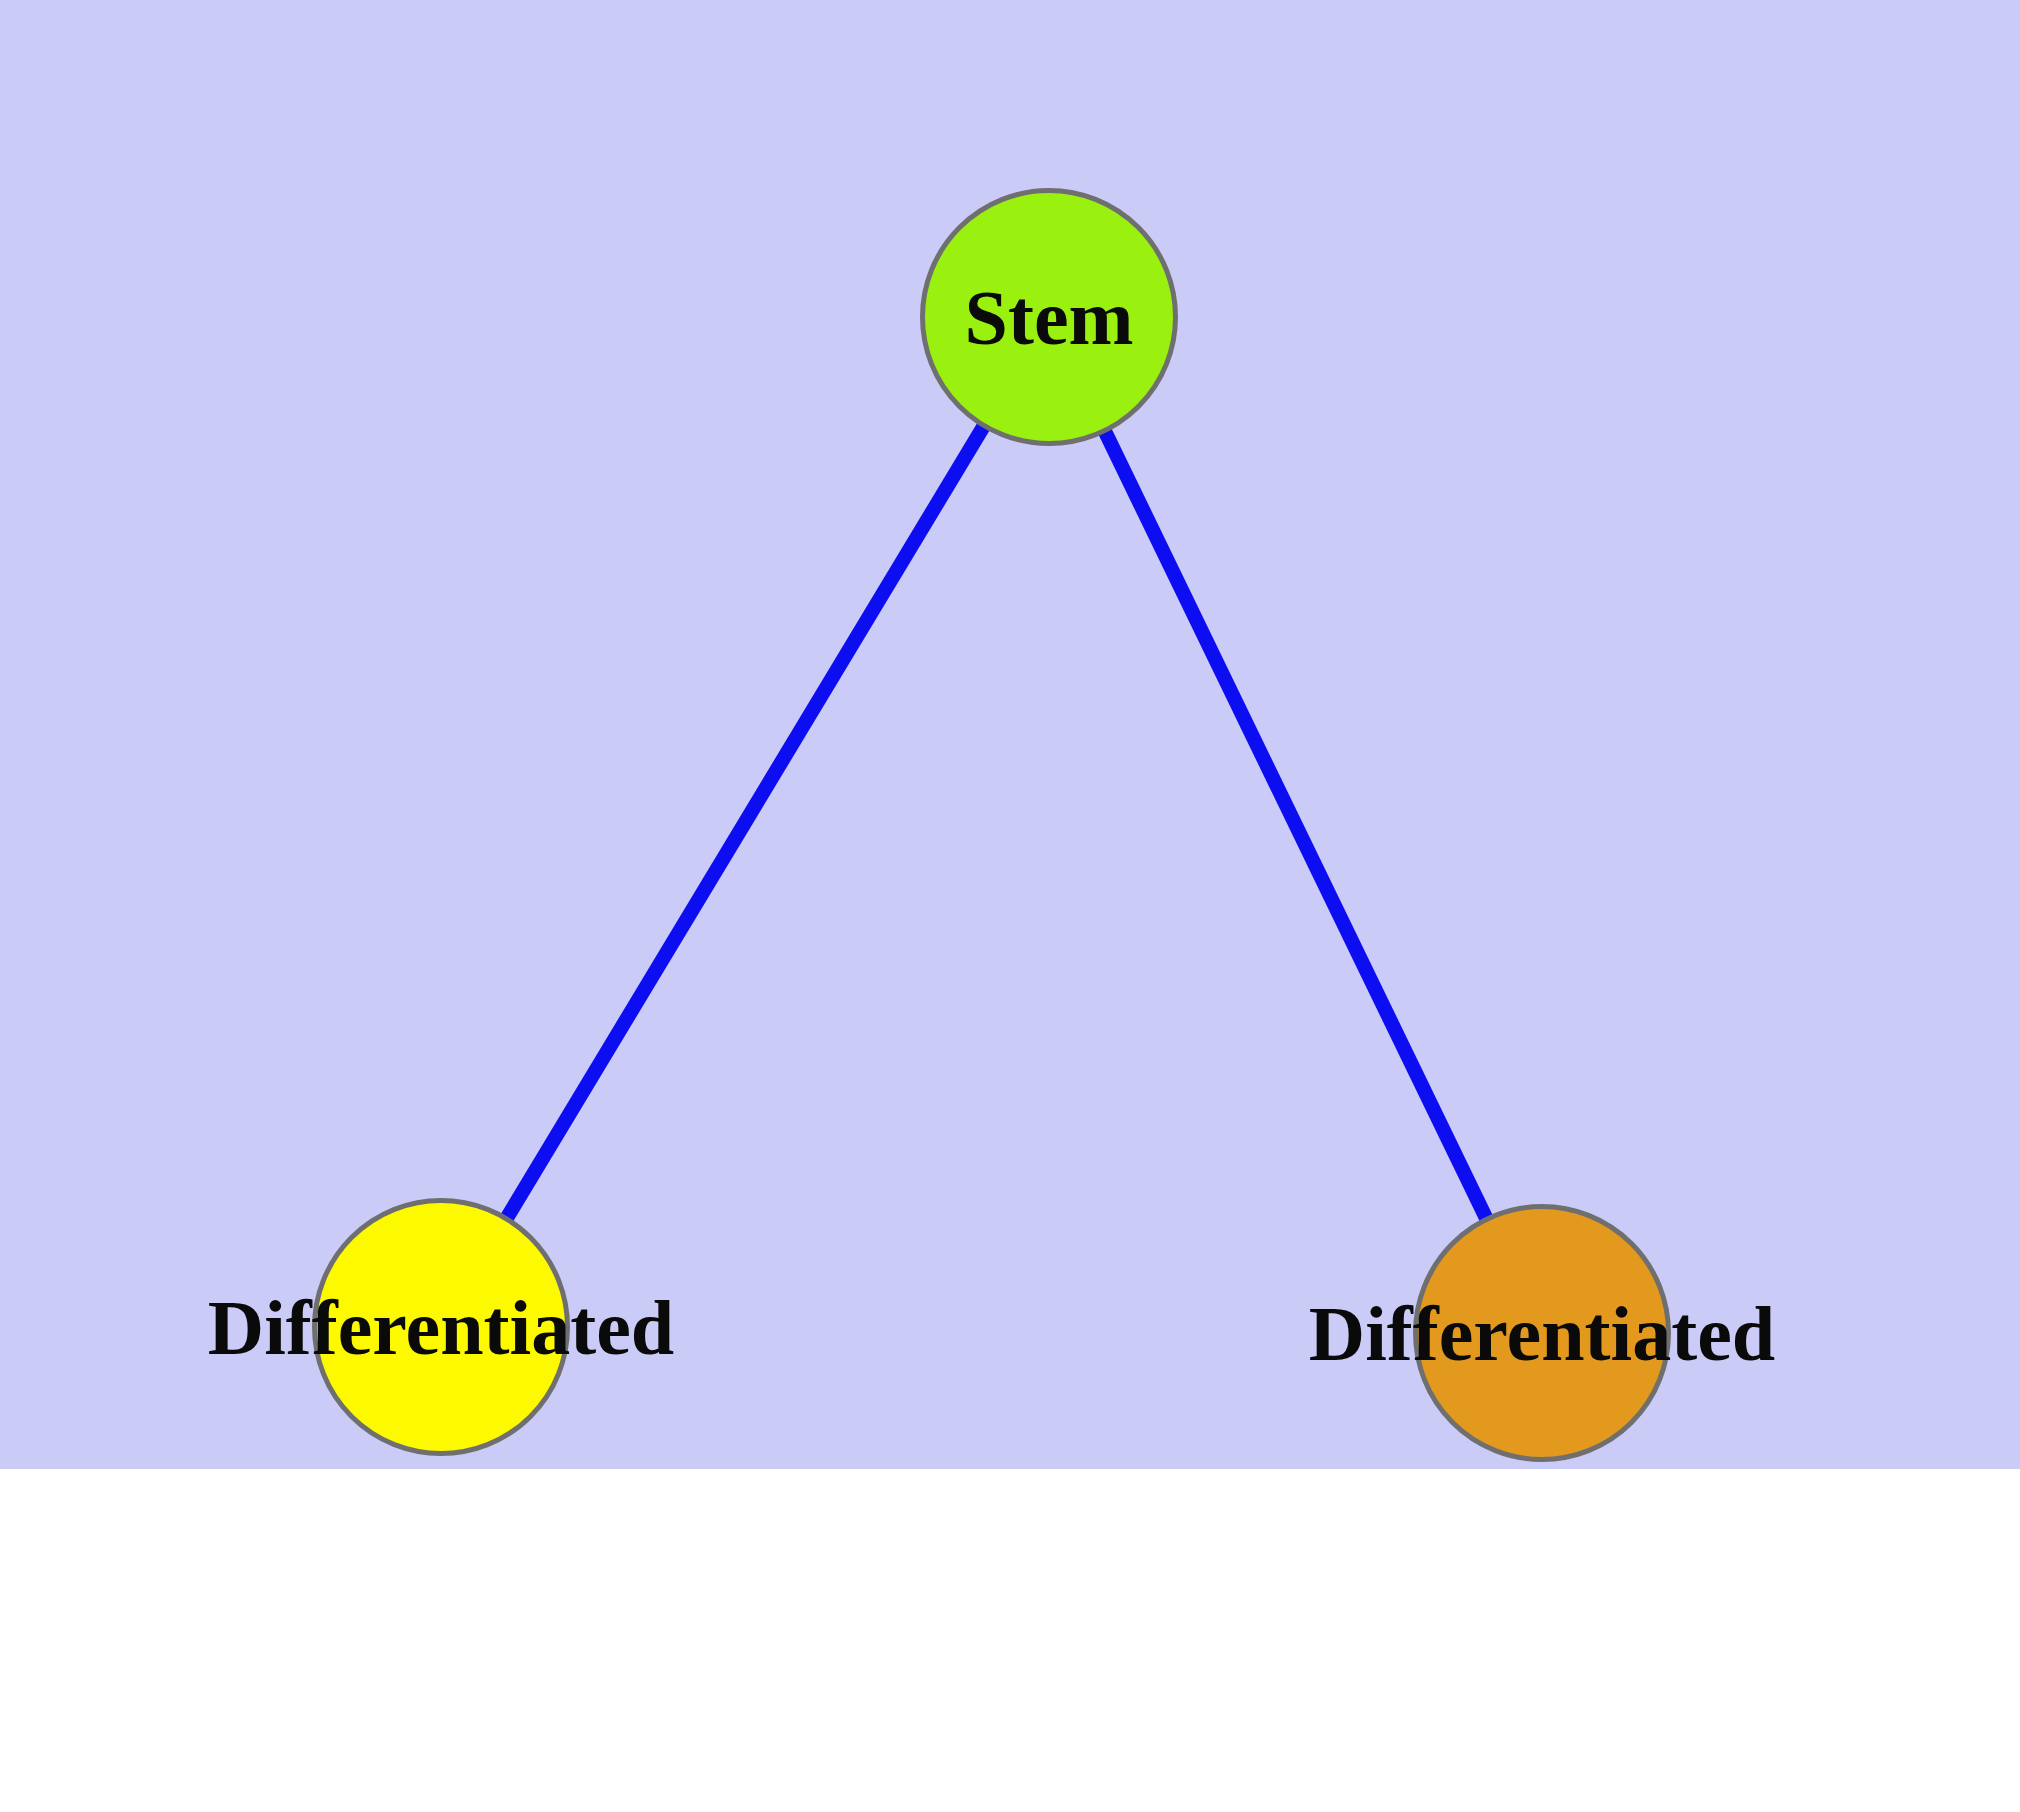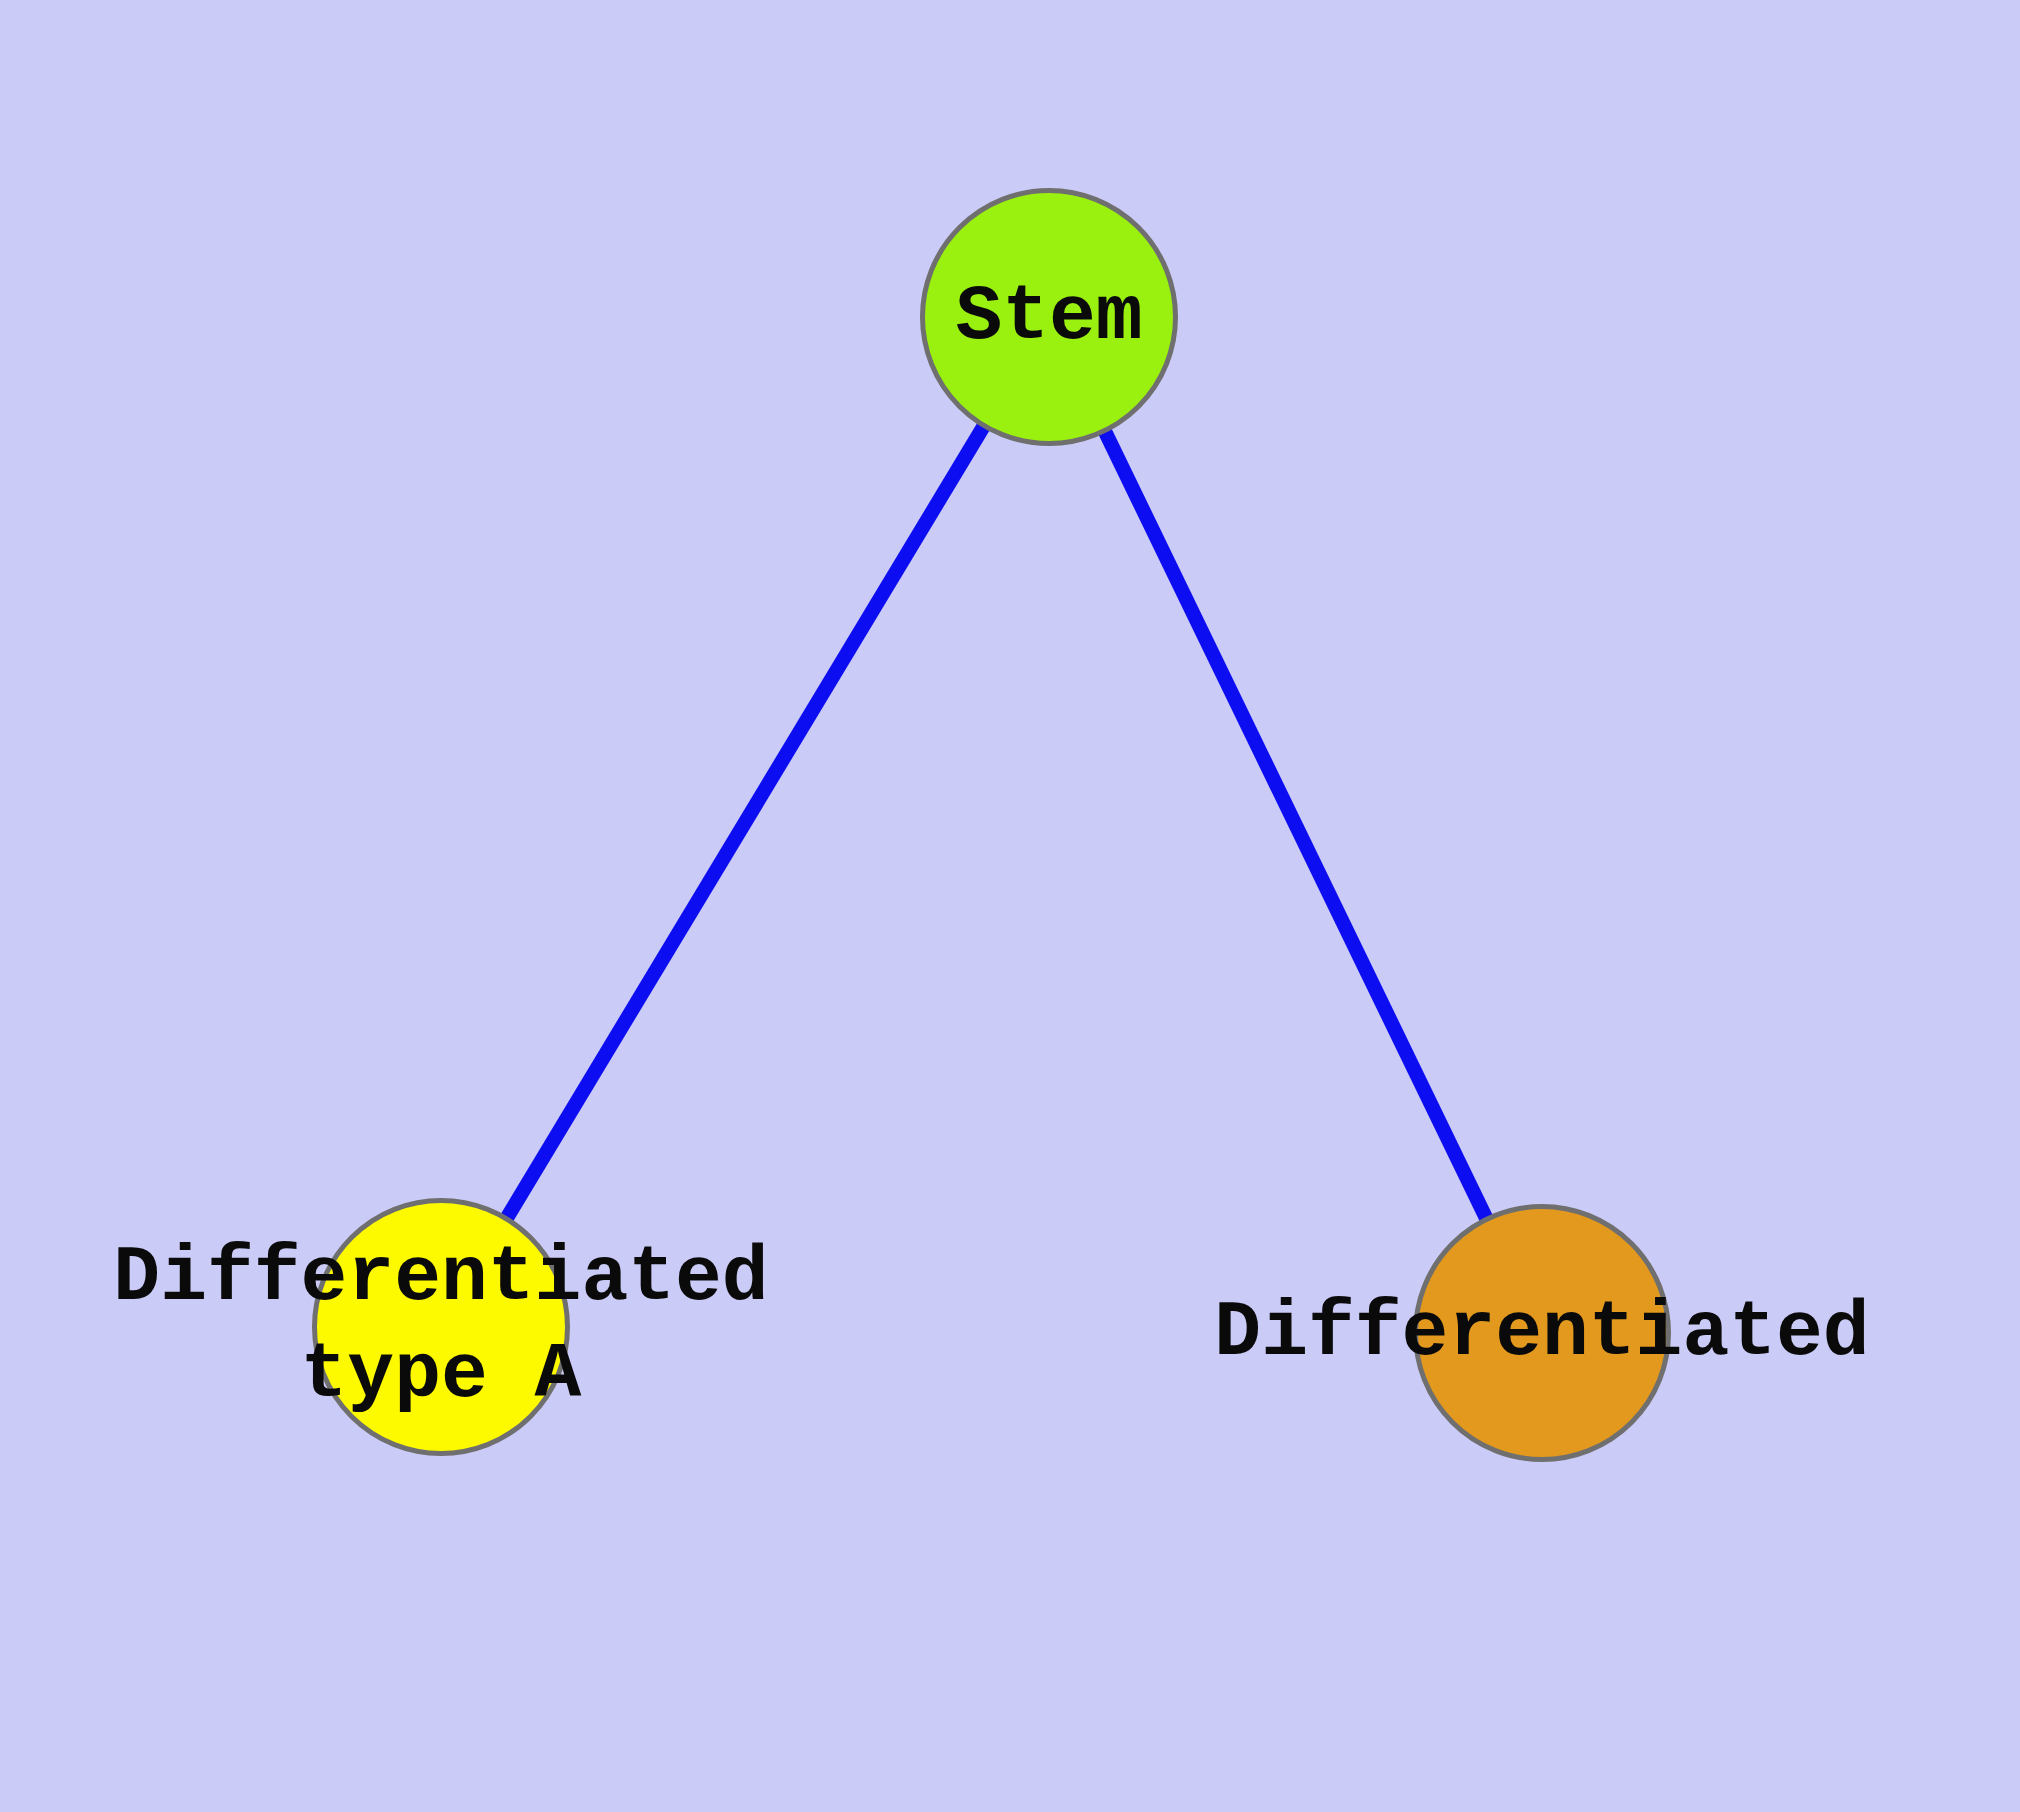--- a/index.html
+++ b/index.html
@@ -2,23 +2,23 @@
 <html style="font-size:13.6px"><head>
 <meta charset="utf-8">
 <style>
   html, body {
     margin: 0;
     padding: 0;
   }
   .canvas {
     position: relative;
     width: 2021px;
-    height: 1812px;
+    height: 1469px;
     overflow: hidden;
-    font-family: Liberation Mono, monospace;
+    font-family: Liberation Serif, serif;
   }
   .edges-layer {
     position: absolute;
     left: 0;
     top: 0;
     width: 2021px;
     height: 1812px;
     z-index: 1;
   }
   .node {
@@ -62,21 +62,20 @@
   <div class="node node-diff-a" style="background-color: rgb(253, 250, 0); border-color: rgb(111, 111, 111);"></div>
 
   <div class="node node-diff-b" style="background-color: rgb(226, 153, 29); border-color: rgb(111, 111, 111);"></div>
 
   <div class="node-label label-stem" style="color: rgb(10, 10, 10);">
     <div>Stem</div>
   </div>
 
   <div class="node-label label-diff-a" style="color: rgb(10, 10, 10);">
     <div>Differentiated</div>
-    <div>type A</div>
   </div>
 
   <div class="node-label label-diff-b" style="color: rgb(10, 10, 10);">
     <div>Differentiated</div>
   </div>
 
 </div>
 
 
 </body></html>

